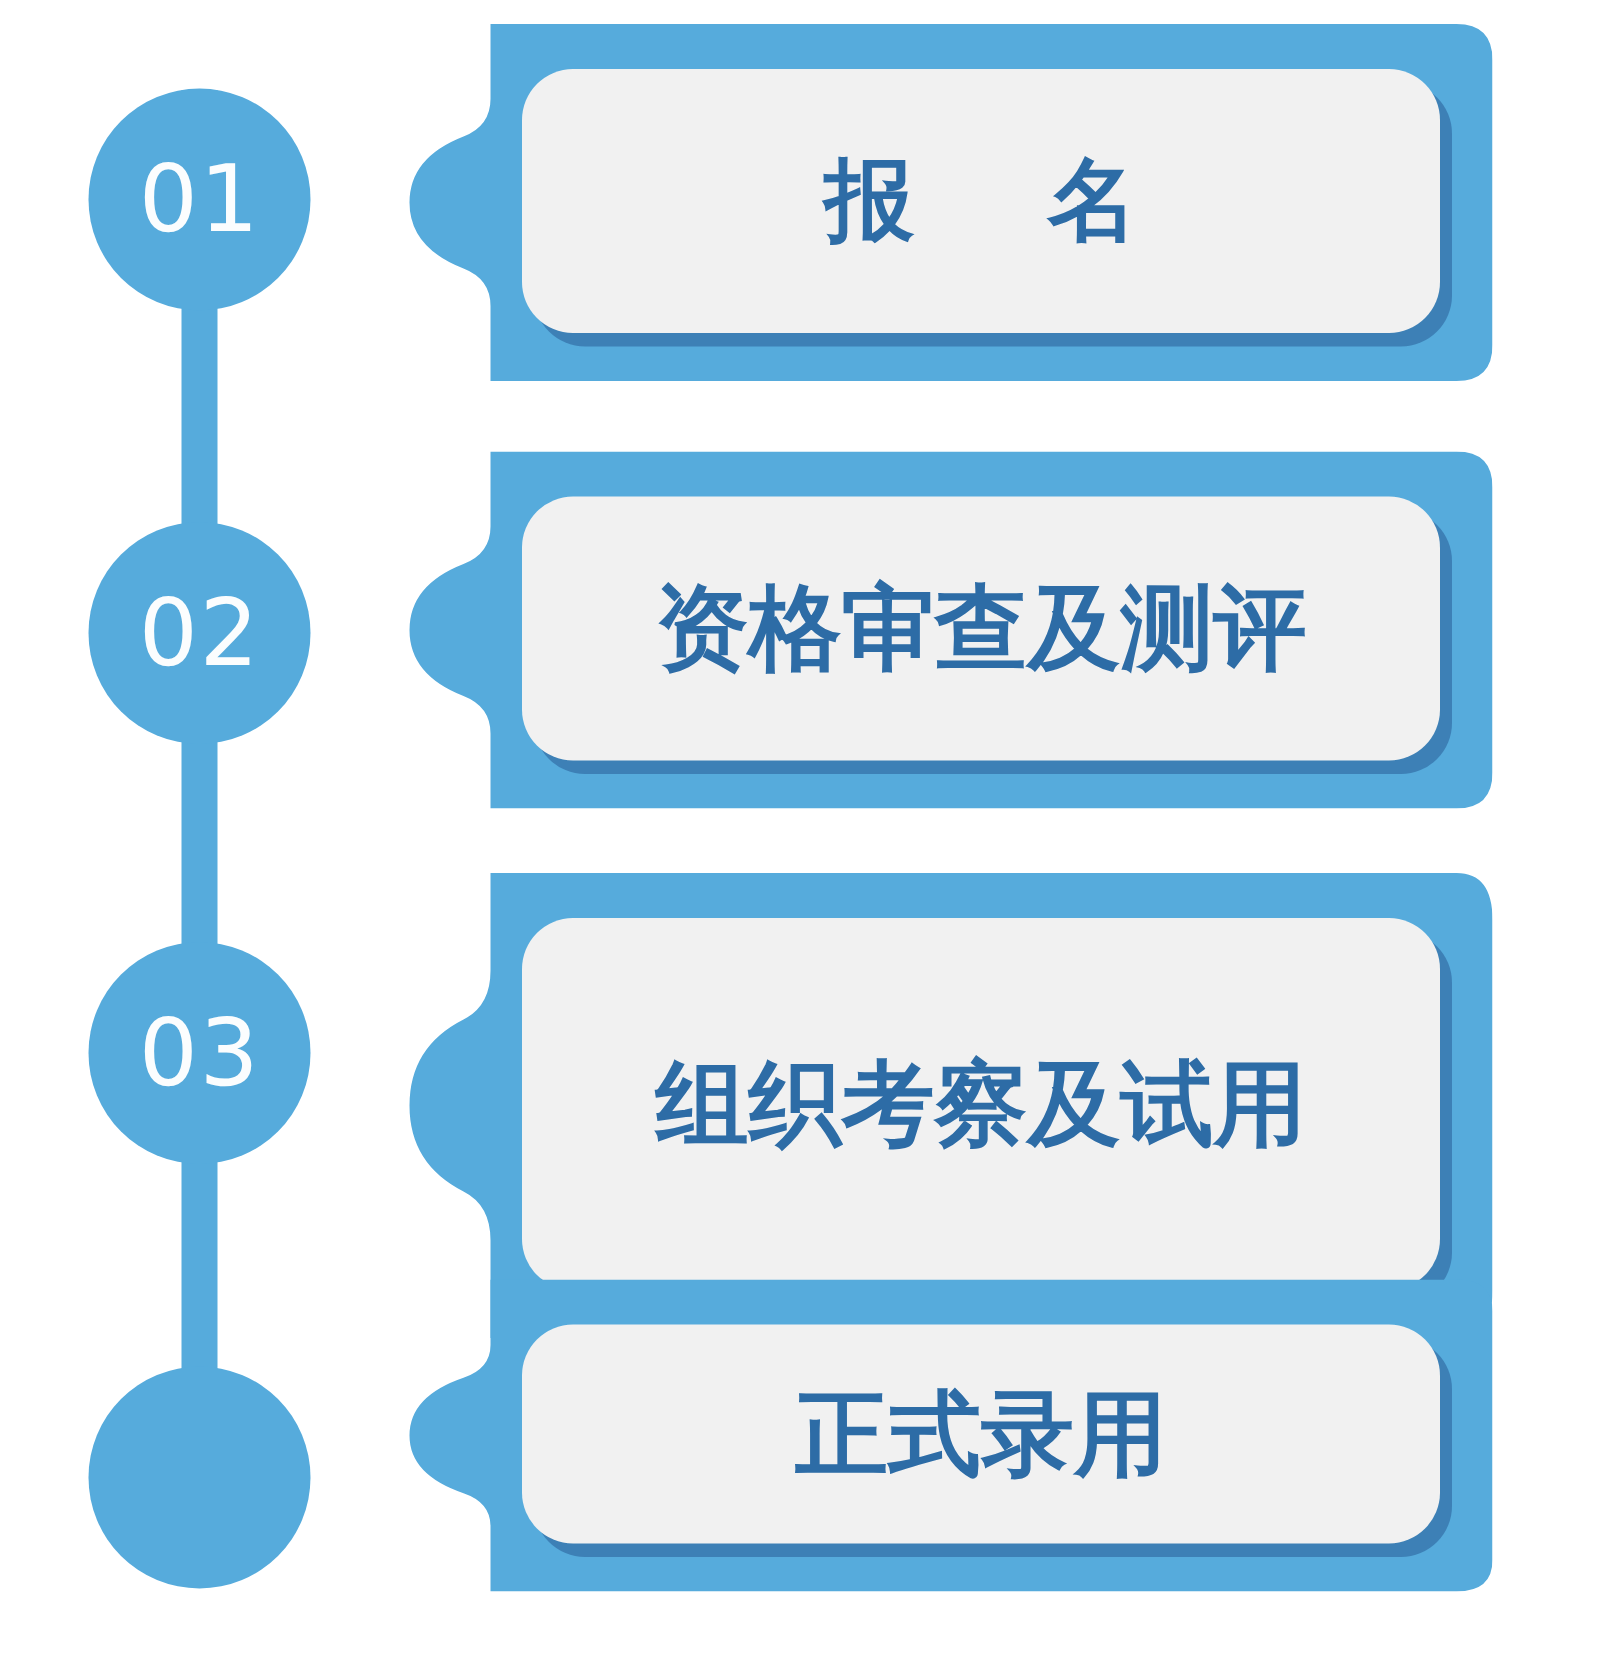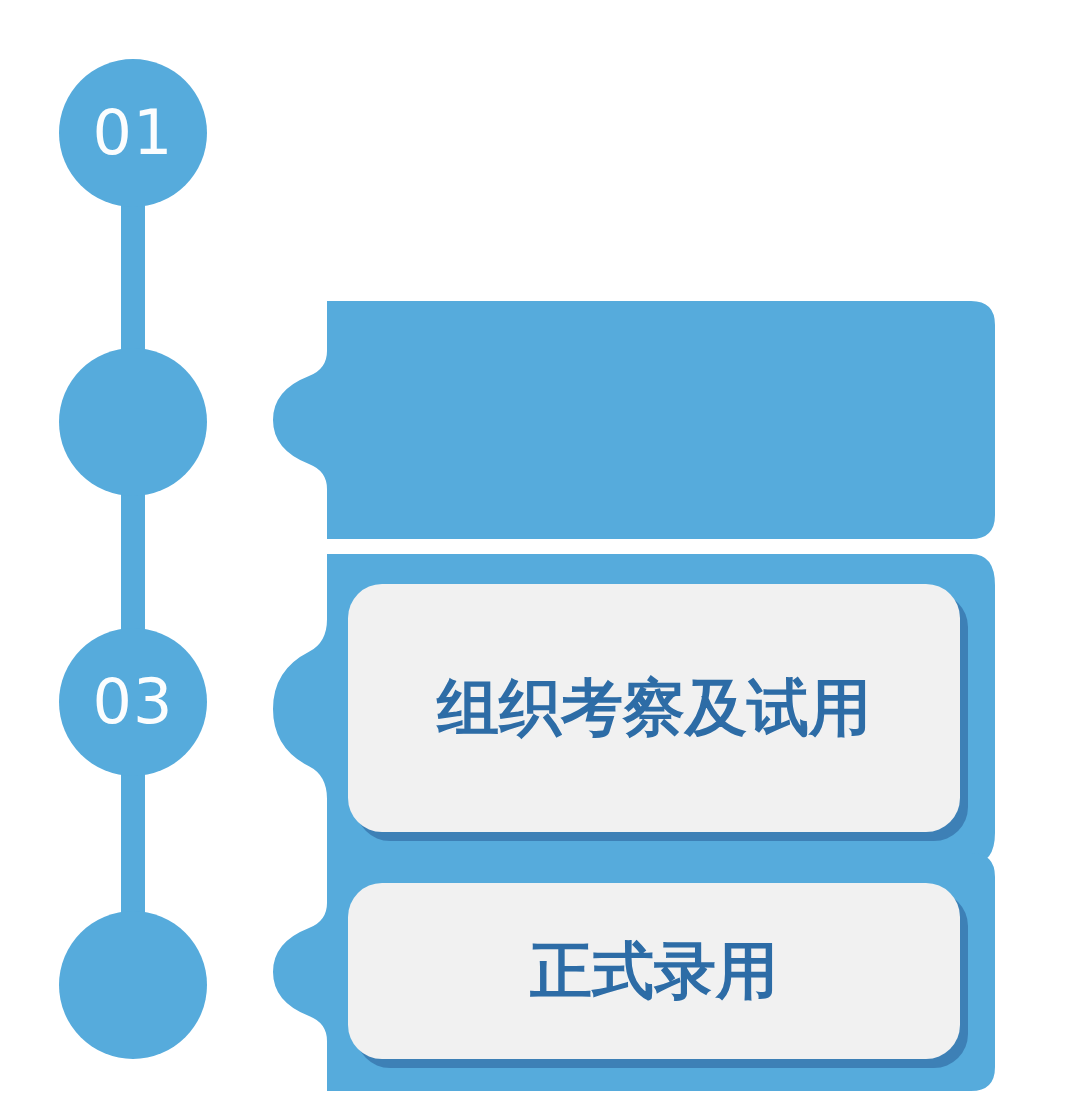--- a/index.html
+++ b/index.html
@@ -100,64 +100,88 @@
 
       <rect x="121" y="60" width="24" height="930" fill="#56abdc"></rect>
 
       <circle cx="133" cy="133" r="74" fill="#56abdc"></circle>
       <circle cx="133" cy="422" r="74" fill="#56abdc"></circle>
       <circle cx="133" cy="702" r="74" fill="#56abdc"></circle>
       <circle cx="133" cy="985" r="74" fill="#56abdc"></circle>
     </svg>
 
     <div class="step-num" style="left:59px; top:59px;">01</div>
+    <div class="step-num" style="left:59px; top:348px;">02</div>
     <div class="step-num" style="left:59px; top:628px;text-align:center;">03</div>
   </div>
 
+  <div class="banner" style="top:16px; height:238px;">
+    <div class="banner-shape">
+      <svg viewBox="0 0 740 238" preserveAspectRatio="none" xmlns="http://www.w3.org/2000/svg" aria-hidden="true">
+        <path fill="#56abdc" d="
+          M 72 0
+          L 716 0 Q 740 0 740 24
+          L 740 214 Q 740 238 716 238
+          L 72 238
+          L 72 188
+          Q 72 170 54 163
+          Q 18 149 18 119
+          Q 18 89 54 75
+          Q 72 68 72 50
+          Z"></path>
+      </svg>
+    </div>
+    <div class="card">
+      <span class="card-label spaced">报 名</span>
+    </div>
+  </div>
 
   <div class="banner" style="top:301px; height:238px;">
     <div class="banner-shape">
       <svg viewBox="0 0 740 238" preserveAspectRatio="none" xmlns="http://www.w3.org/2000/svg" aria-hidden="true">
         <path fill="#56abdc" d="
           M 72 0
           L 716 0 Q 740 0 740 24
           L 740 214 Q 740 238 716 238
           L 72 238
           L 72 188
           Q 72 170 54 163
           Q 18 149 18 119
           Q 18 89 54 75
           Q 72 68 72 50
           Z"></path>
       </svg>
     </div>
-  </div>
-
-  <div class="banner" style="top:554px; height:310px;">
+    <div class="card">
+      <span class="card-label">资格审查及测评</span>
+    </div>
+  </div>
+
+  <div class="banner" style="top:582px; height:310px;">
     <div class="banner-shape">
       <svg viewBox="0 0 740 238" preserveAspectRatio="none" xmlns="http://www.w3.org/2000/svg" aria-hidden="true">
         <path fill="#56abdc" d="
           M 72 0
           L 716 0 Q 740 0 740 24
           L 740 214 Q 740 238 716 238
           L 72 238
           L 72 188
           Q 72 170 54 163
           Q 18 149 18 119
           Q 18 89 54 75
           Q 72 68 72 50
           Z"></path>
       </svg>
     </div>
     <div class="card">
       <span class="card-label">组织考察及试用</span>
     </div>
   </div>
 
-  <div class="banner" style="top:853px; height:238px;">
+  <div class="banner" style="top:853px; height:208px;">
     <div class="banner-shape">
       <svg viewBox="0 0 740 238" preserveAspectRatio="none" xmlns="http://www.w3.org/2000/svg" aria-hidden="true">
         <path fill="#56abdc" d="
           M 72 0
           L 716 0 Q 740 0 740 24
           L 740 214 Q 740 238 716 238
           L 72 238
           L 72 188
           Q 72 170 54 163
           Q 18 149 18 119

